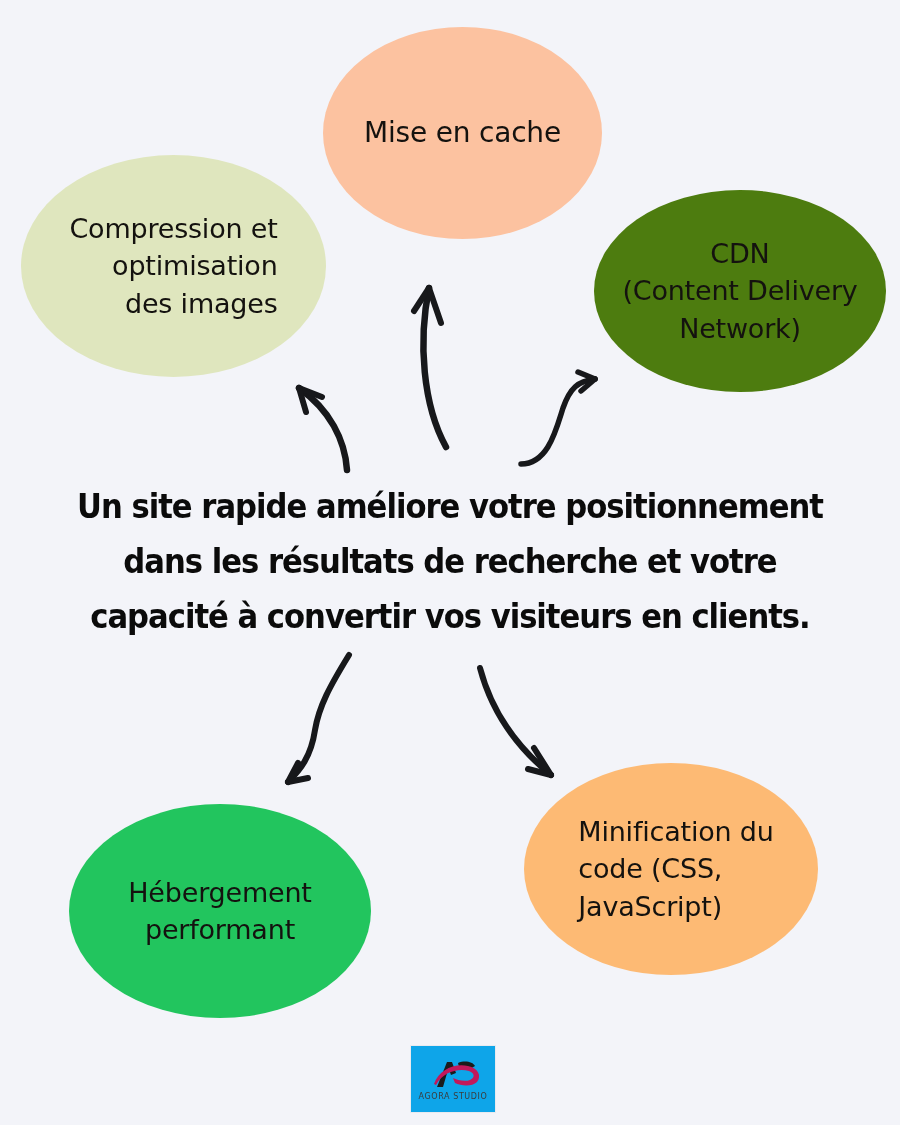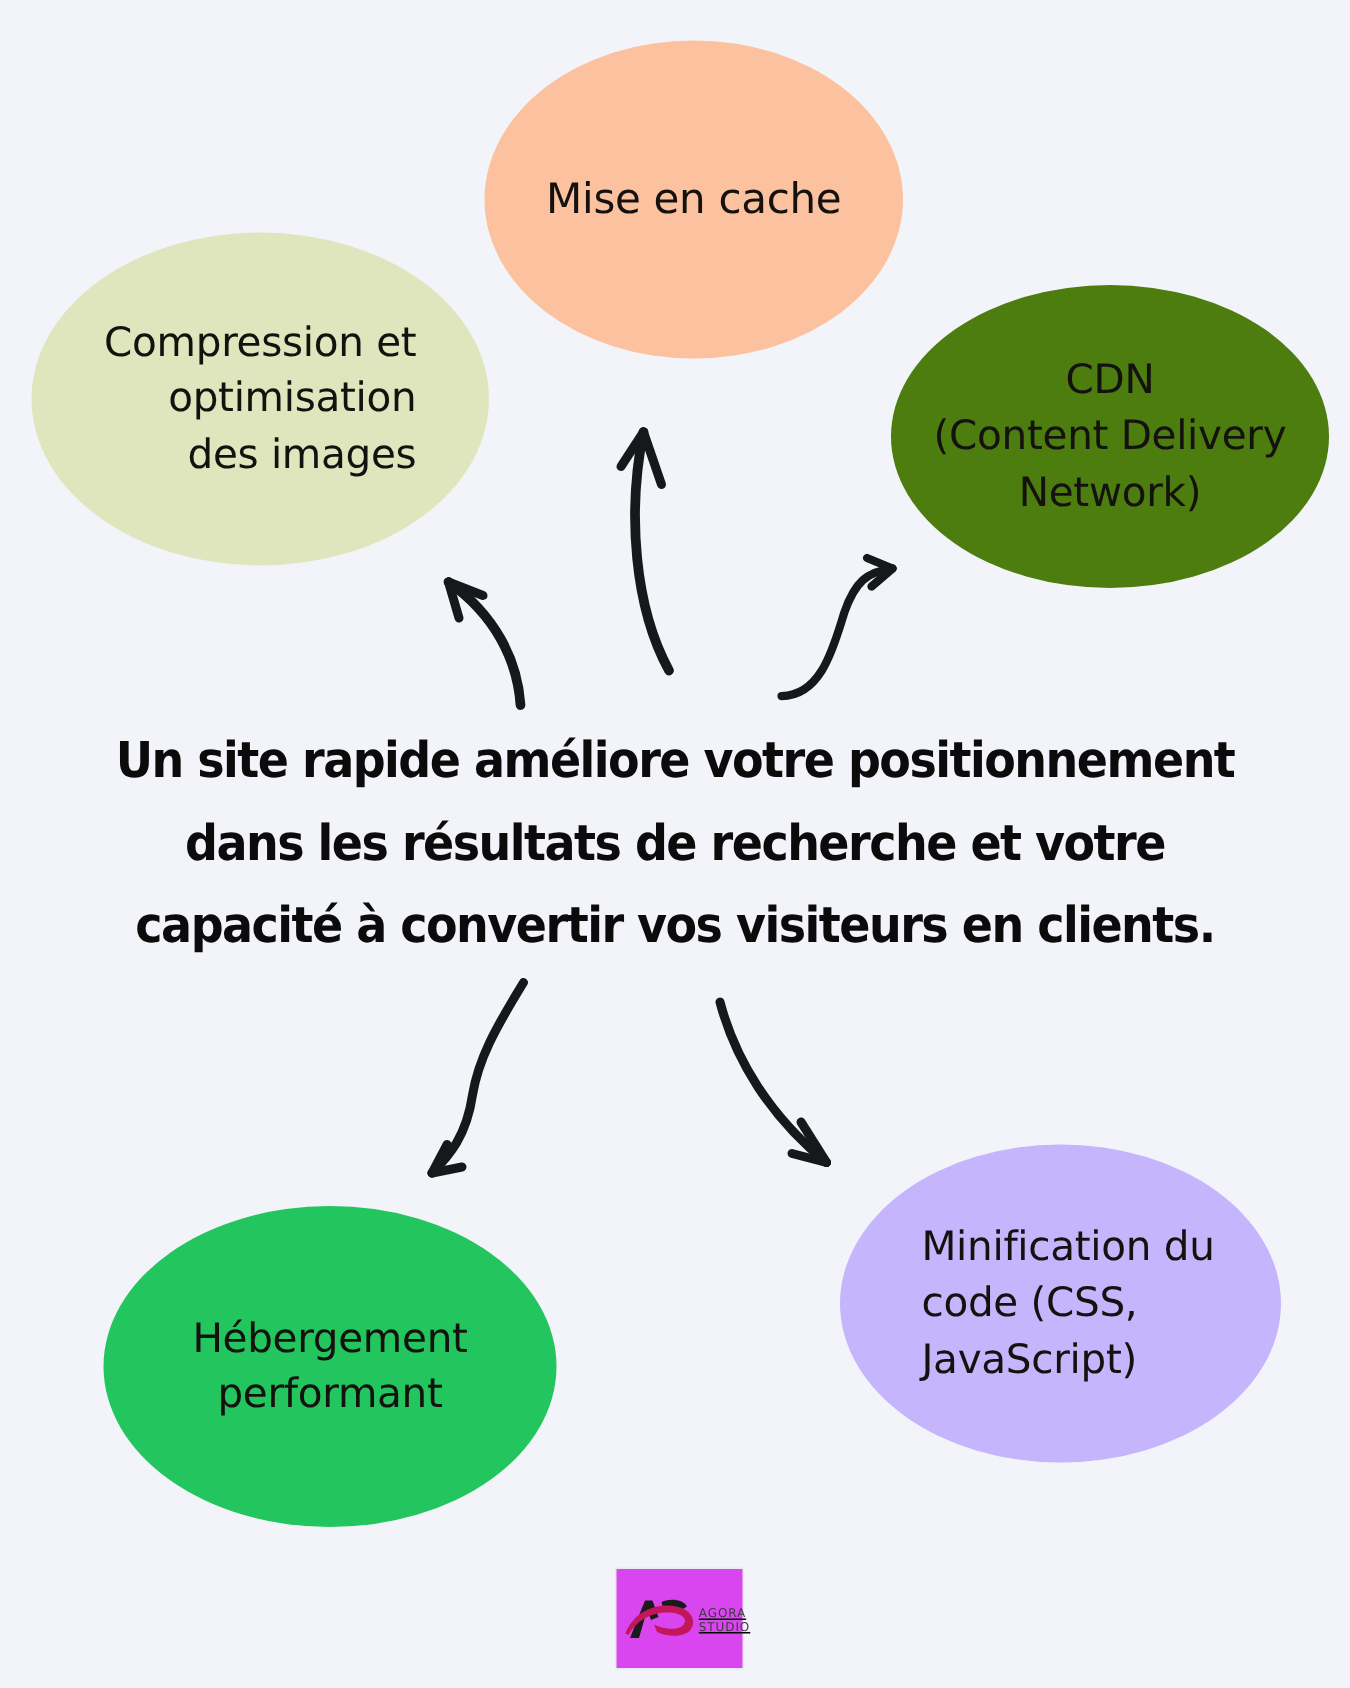--- a/index.html
+++ b/index.html
@@ -62,23 +62,23 @@
   #node-cdn .node-label { font-size: 27px; }
 
   #node-hosting {
     left: 69px;  top: 804px;
     width: 302px; height: 214px;
     background: #22c55e;
   }
   #node-hosting .node-label { font-size: 27px; }
 
   #node-minification {
-    left: 560px;  top: 763px;
+    left: 524px;  top: 763px;
     width: 294px; height: 212px;
-    background: #c4b5fd;
+    background: #fdba74;
   }
   #node-minification .node-label {
     font-size: 27px;
     text-align: left;
     padding-left: 10px;
   }
 
   
   #center-statement {
     position: absolute;
@@ -111,27 +111,26 @@
     stroke-linejoin: round;
   }
 
   
   #logo-card {
     position: absolute;
     left: 411px;
     top: 1046px;
     width: 84px;
     height: 66px;
-    background: #d946ef;
+    background: #0ea5e9;
     display: flex;
-    flex-direction: row;
+    flex-direction: column;
     align-items: center;
     justify-content: center;
     box-shadow: 0 0 0 1px rgba(0,0,0,0.04);
-    text-decoration: underline;
   }
   #logo-mark {
     width: 60px;
     height: 34px;
     position: relative;
   }
   #logo-wordmark {
     font-family: "DejaVu Sans", sans-serif;
     font-size: 8px;
     letter-spacing: 0.6px;

